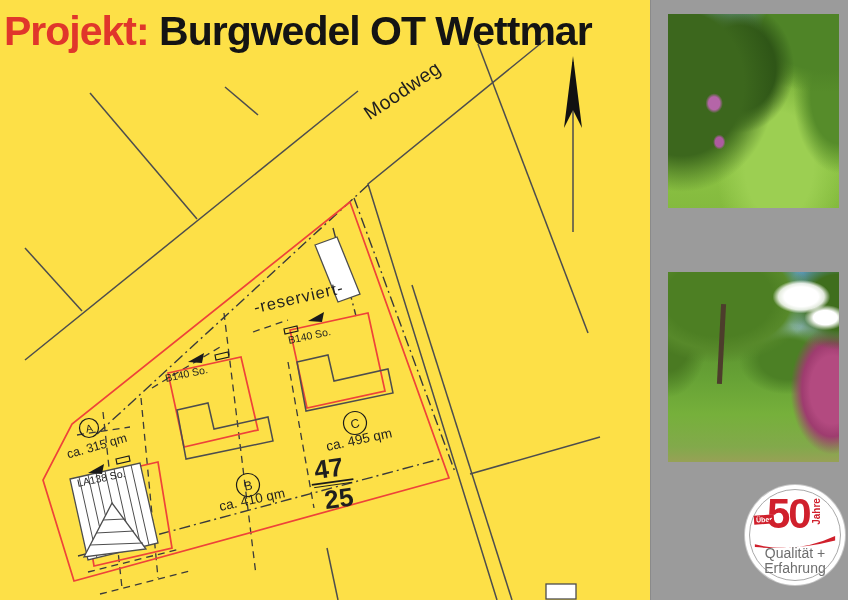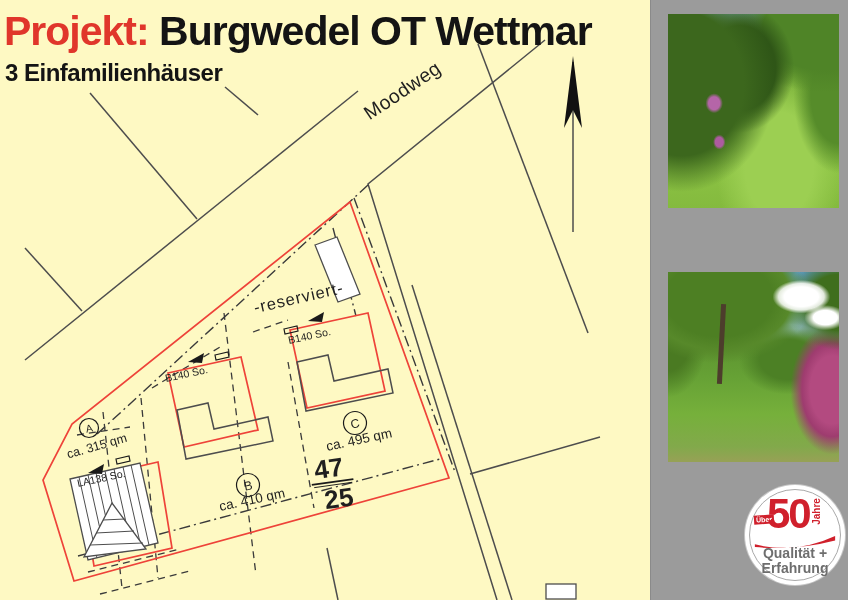--- a/index.html
+++ b/index.html
@@ -1,16 +1,16 @@
 <!DOCTYPE html>
 <html><head>
 <meta charset="utf-8">
 <style>
   html,body{margin:0;padding:0;background:#e8e8e8;font-family:"Liberation Sans",sans-serif;}
-  .page{position:relative;width:848px;height:600px;background:#fef9c3;overflow:hidden;margin:0 auto;}
+  .page{position:relative;width:848px;height:600px;background:#fde047;overflow:hidden;margin:0 auto;}
 
   
   .header{position:absolute;left:4px;top:10px;z-index:5;white-space:nowrap;
           font-weight:bold;font-size:41px;letter-spacing:-1px;line-height:1.05;}
   .t-red{color:#e0362b;}
   .t-black{color:#141414;}
   .subtitle{position:absolute;left:5px;top:59px;z-index:5;font-weight:bold;
             font-size:24px;color:#141414;letter-spacing:-0.5px;}
 
   
@@ -56,33 +56,32 @@
          background:#ffffff;box-shadow:0 0 0 1px #c6c6c6;}
   .badge-ring{position:absolute;inset:4px;border:1.5px solid #a9a9a9;border-radius:50%;}
   .badge-ueber{position:absolute;left:9px;top:30px;background:#d0202c;color:#ffffff;
                font-size:7px;font-weight:bold;padding:1px 2px;transform:rotate(-4deg);}
   .badge-50{position:absolute;left:22px;top:8px;font-size:42px;font-weight:bold;color:#d0202c;
             letter-spacing:-2px;line-height:1;text-align:right;}
   .badge-jahre{position:absolute;right:15px;top:21px;font-size:10px;font-weight:bold;color:#d0202c;
                transform:rotate(-90deg);transform-origin:center;}
   .badge-swoosh{position:absolute;left:8px;top:48px;width:84px;height:17px;}
   .badge-l1{position:absolute;left:0;top:60px;width:100%;text-align:center;
-            color:#6e6e6e;font-size:14px;font-weight:700;}
+            color:#6e6e6e;font-size:14px;font-weight:400;}
   .badge-l2{position:absolute;left:0;top:75px;width:100%;text-align:center;
-            color:#6e6e6e;font-size:14px;font-weight:700;}
+            color:#6e6e6e;font-size:14px;font-weight:400;}
 </style>
 </head>
 <body>
 
 <div class="page">
 
   <div class="header">
     <span class="t-red">Projekt:</span><span class="t-black"> Burgwedel OT Wettmar</span>
   </div>
-  <div class="subtitle">3 Einfamilienhäuser</div>
 
   <svg class="plan" viewBox="0 0 650 600">
 
     <g>
       <path class="ln" d="M225,87 L258,115"></path>
       <path class="ln" d="M90,93 L197,219"></path>
       <path class="ln" d="M25,248 L82,311"></path>
       <path class="ln" d="M358,91 L25,360"></path>
       <path class="ln" d="M545,40 L368,184 L497,600"></path>
       <path class="ln" d="M478,44 L588,333"></path>

